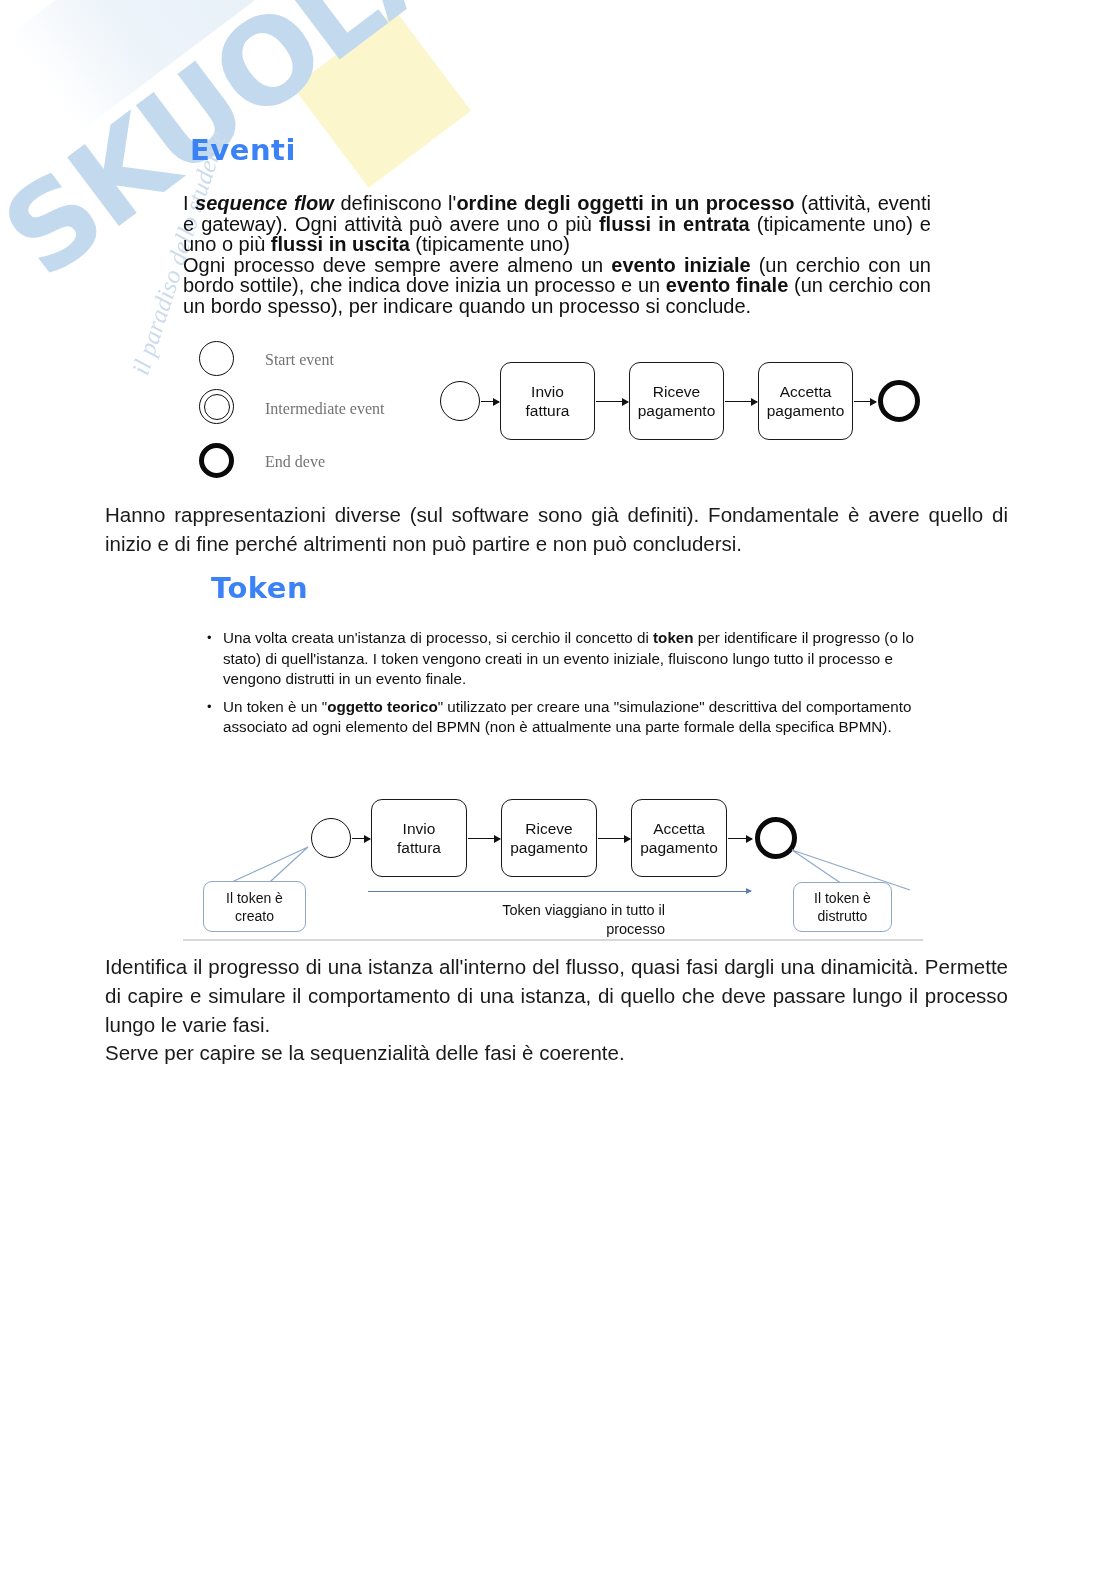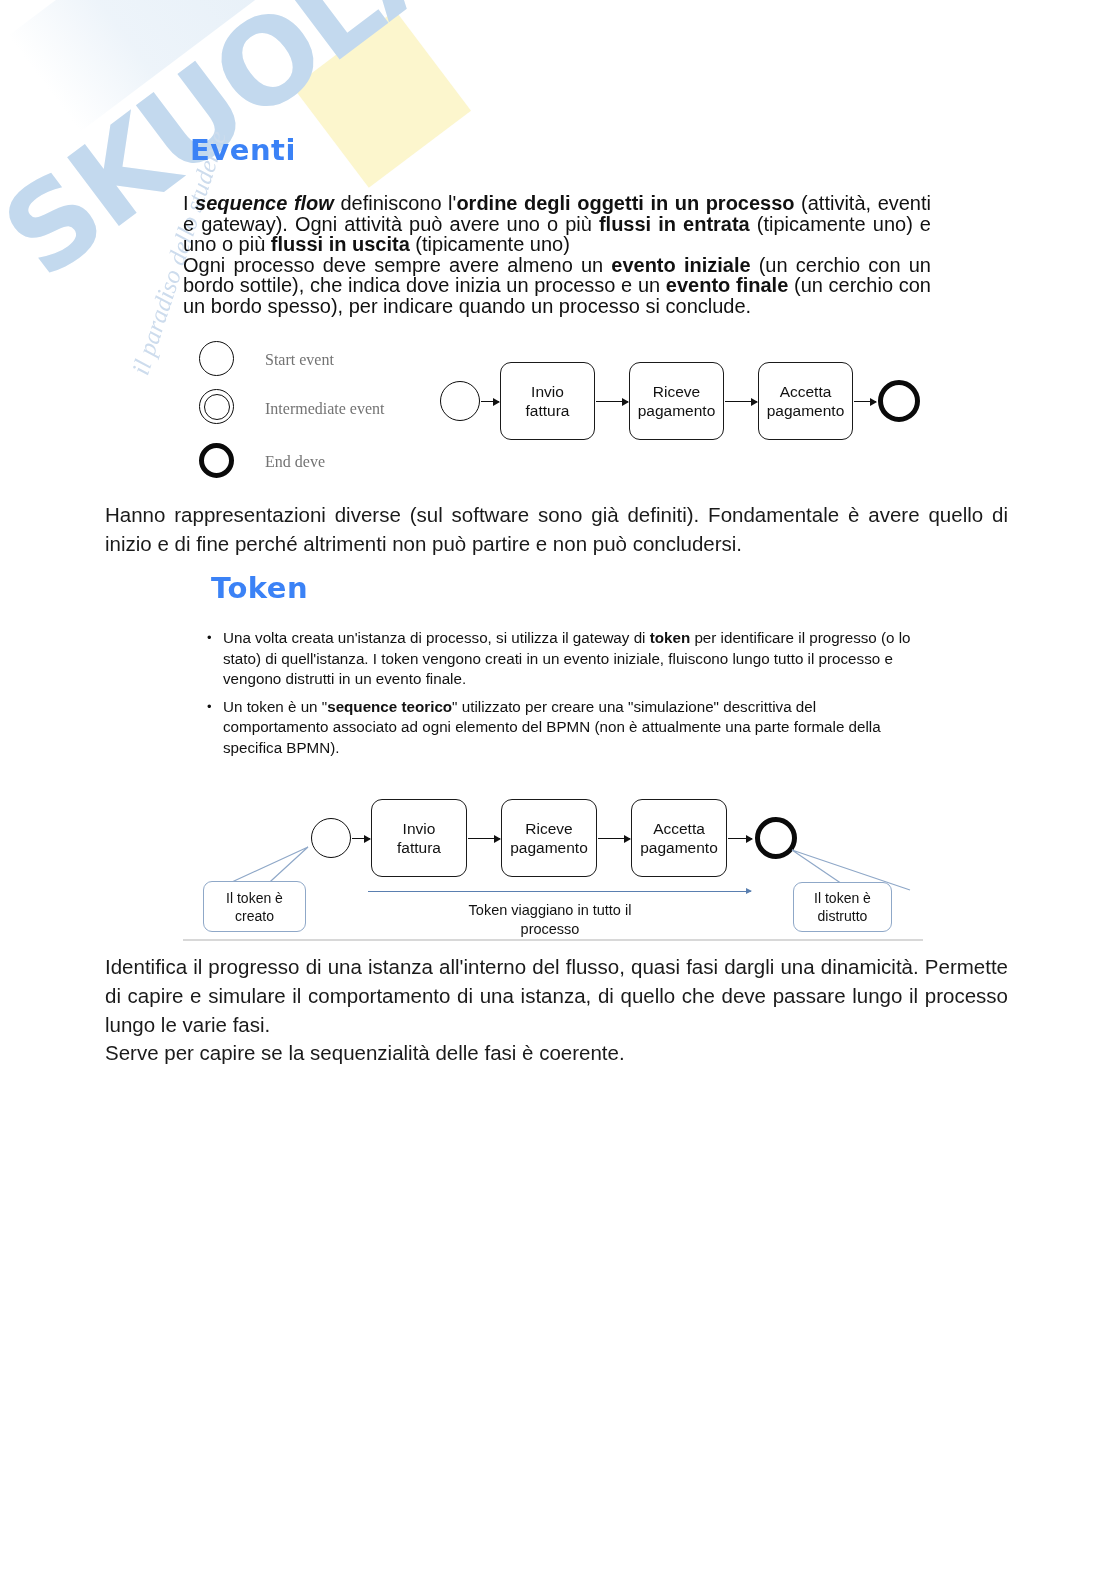--- a/index.html
+++ b/index.html
@@ -201,21 +201,21 @@
     border-left: 6px solid #5a7fb0;
     border-top: 3px solid transparent;
     border-bottom: 3px solid transparent;
   }
   .flow-caption {
     position: absolute;
     font-size: 14.5px;
     line-height: 19px;
     color: #111;
     font-family: "Liberation Sans", sans-serif;
-    text-align: center;
+    text-align: right;
   }
   .img-shadow {
     position: absolute;
     background: #d8d8d8;
     height: 2px;
   }
   .tail-svg { position: absolute; overflow: visible; }
 </style>
 </head>
 <body>
@@ -279,25 +279,25 @@
       <div class="ev-circle ev-end" style="left:878px; top:380px; width:42px; height:42px;"></div>
     </div>
 
     <div class="bodytext" style="left:105px; top:500px; width:903px;">Hanno rappresentazioni diverse (sul software sono già definiti). Fondamentale è avere quello di inizio e di fine perché altrimenti non può partire e non può concludersi.</div>
 
     <div class="h1" style="left:211px; top:571px;">Token</div>
 
     <div class="bullets" id="token-bullets" style="left:207px; top:628px; width:710px;">
         <div class="bullet-row">
           <div class="bullet-dot">•</div>
-          <div class="bullet-text"><span>Una volta creata un'istanza di processo, si utilizza il gateway di </span><b>token</b><span> per identificare il progresso (o lo stato) di quell'istanza. I token vengono creati in un evento iniziale, fluiscono lungo tutto il processo e vengono distrutti in un evento finale.</span></div>
+          <div class="bullet-text"><span>Una volta creata un'istanza di processo, si cerchio il concetto di </span><b>token</b><span> per identificare il progresso (o lo stato) di quell'istanza. I token vengono creati in un evento iniziale, fluiscono lungo tutto il processo e vengono distrutti in un evento finale.</span></div>
         </div>
         <div class="bullet-row">
           <div class="bullet-dot">•</div>
-          <div class="bullet-text"><span>Un token è un "</span><b>sequence teorico</b><span>" utilizzato per creare una "simulazione" descrittiva del comportamento associato ad ogni elemento del BPMN (non è attualmente una parte formale della specifica BPMN).</span></div>
+          <div class="bullet-text"><span>Un token è un "</span><b>oggetto teorico</b><span>" utilizzato per creare una "simulazione" descrittiva del comportamento associato ad ogni elemento del BPMN (non è attualmente una parte formale della specifica BPMN).</span></div>
         </div>
       </div>
 
     <div class="diagram">
 
       <div class="ev-circle ev-start" style="left:311px; top:818px; width:40px; height:40px;"></div>
       <div class="arrow" style="left:352px; top:838px; width:18px;"></div>
 
       <div class="task-box" style="left:371px; top:799px; width:96px; height:78px;">
         <div>

